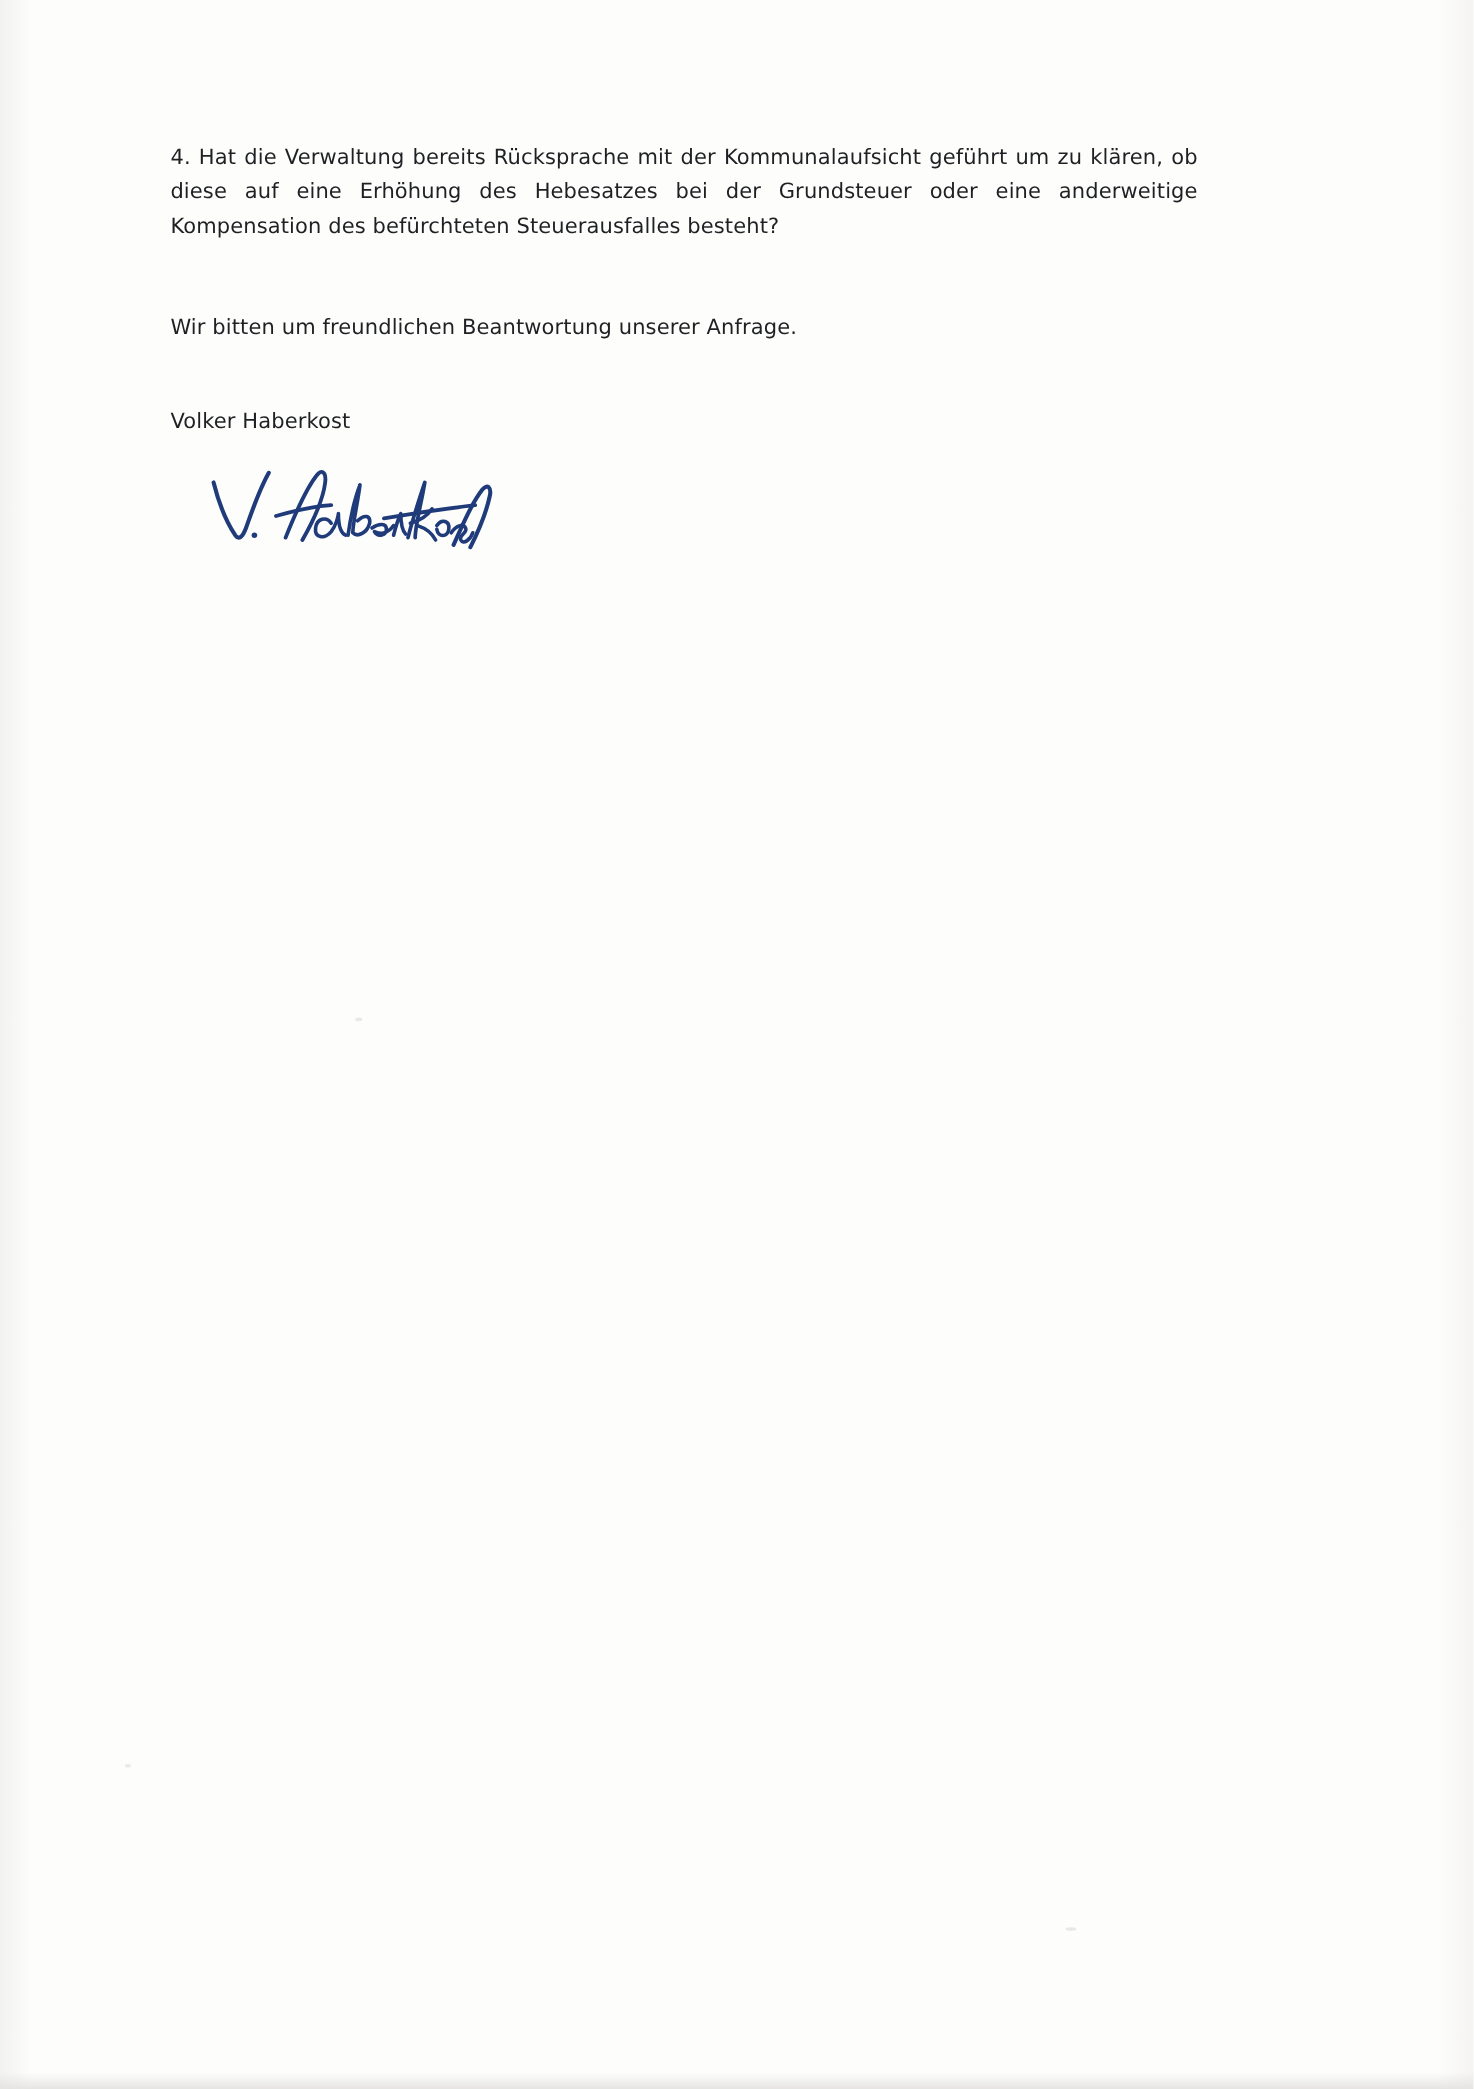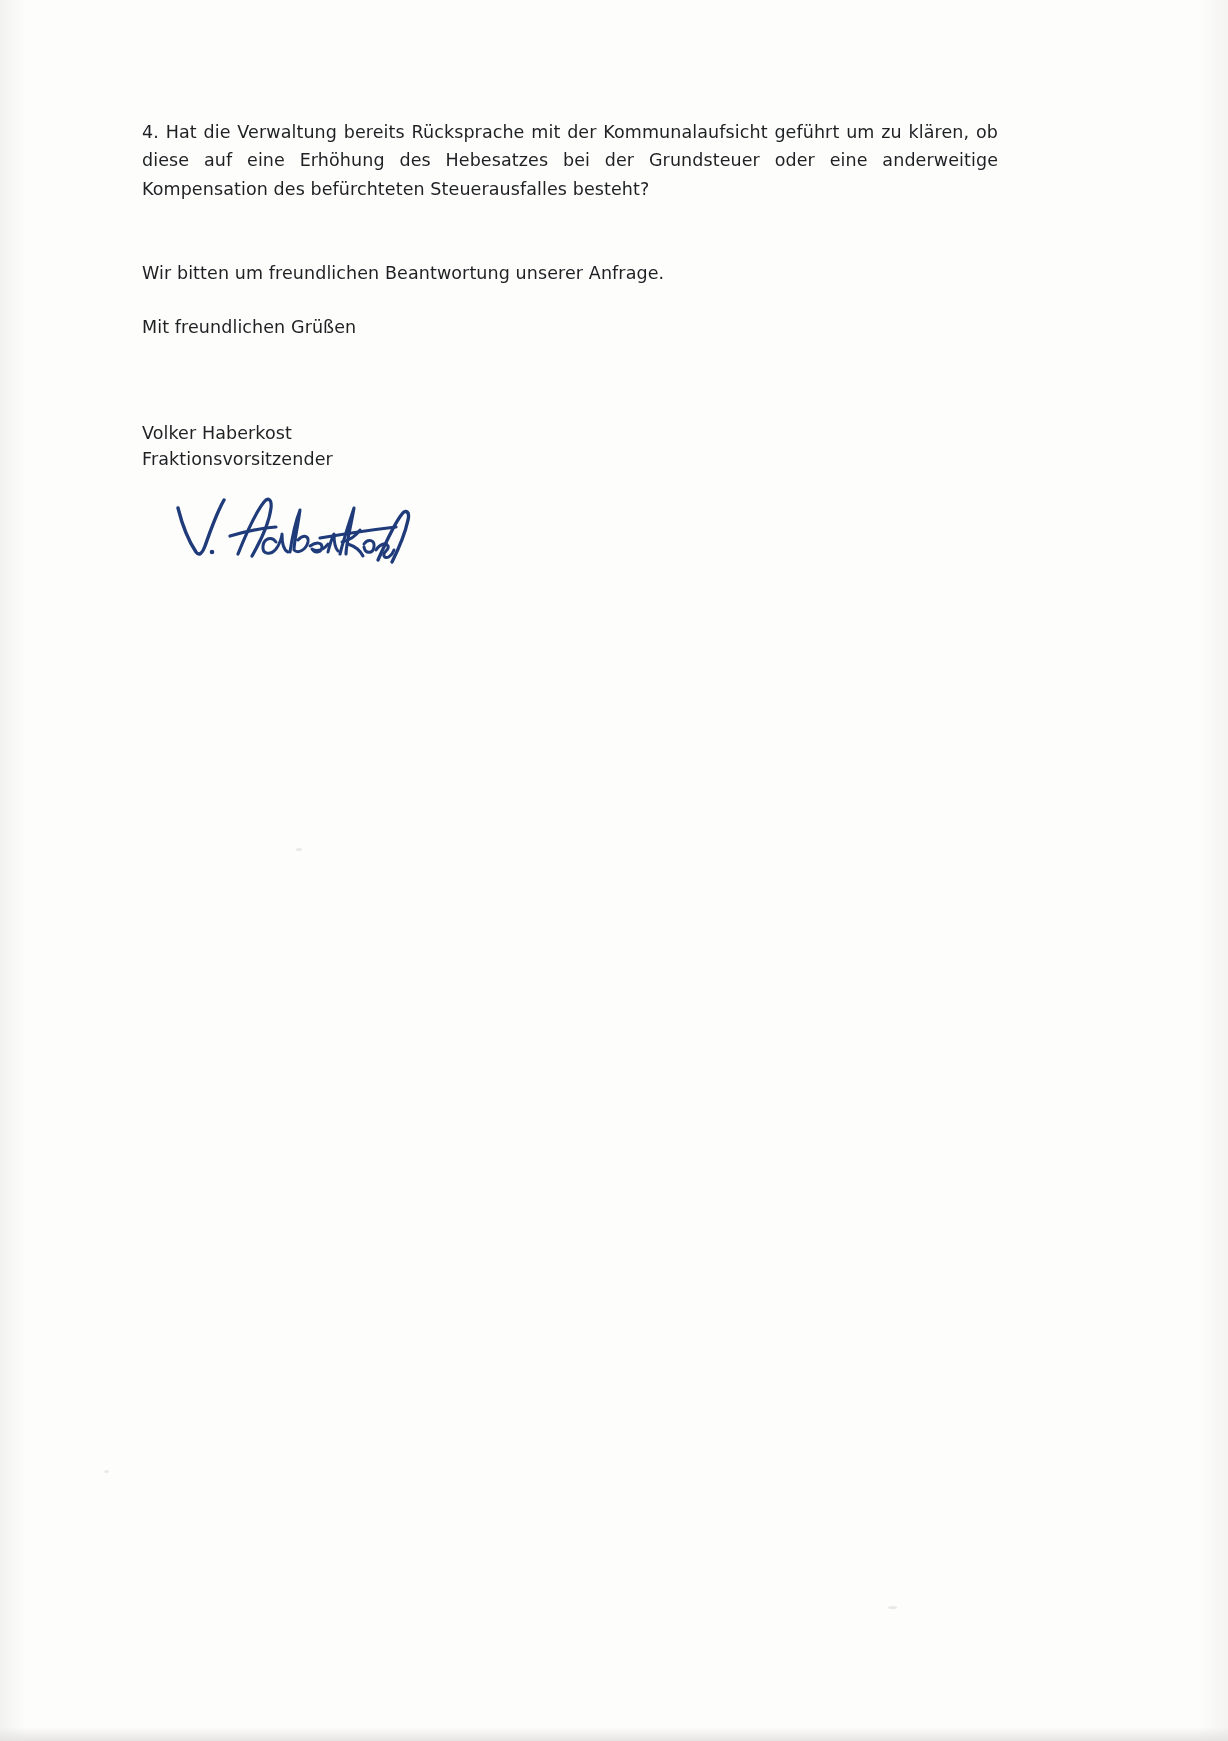--- a/index.html
+++ b/index.html
@@ -69,21 +69,20 @@
   }
   p.justified {
     text-align: justify;
     text-justify: inter-word;
   }
 
   .gap-lg { height: 30px; }
   .gap-md { height: 26px; }
 
   .signature-block {
-    margin-top: 52px;
   }
   .signature-block p.para { line-height: 1.5; }
 
   
   .signature-wrap {
     position: relative;
     margin-top: 22px;
     margin-left: 30px;
     width: 300px;
     height: 90px;
@@ -118,28 +117,26 @@
 
     <div class="gap-lg"></div>
 
 
     <div class="gap-md"></div>
 
     <p class="para">Wir bitten um freundlichen Beantwortung unserer Anfrage.</p>
 
     <div class="gap-md"></div>
 
-    <p class="para">Mit freundlichen Grüßen</p>
 
     <div class="gap-md"></div>
 
 
     <div class="signature-block">
       <p class="para">Volker Haberkost</p>
-      <p class="para">Fraktionsvorsitzender</p>
 
       <div class="signature-wrap">
         <svg width="300" height="90" viewBox="0 0 300 90" aria-hidden="true">
 
           <path class="sig-stroke" stroke-width="3.4" d="M6 14 C 10 30, 16 46, 24 58 C 27 62, 30 60, 33 52 C 38 38, 44 20, 52 6"></path>
 
           <circle cx="40" cy="58" r="2.3" fill="#1f3b7a"></circle>
 
           <path class="sig-stroke" stroke-width="3.2" d="M66 60 C 74 40, 84 18, 92 8 C 96 3, 100 5, 99 14 C 97 30, 88 48, 80 62"></path>
           <path class="sig-stroke" stroke-width="3.2" d="M58 42 C 72 38, 88 34, 104 33"></path>

